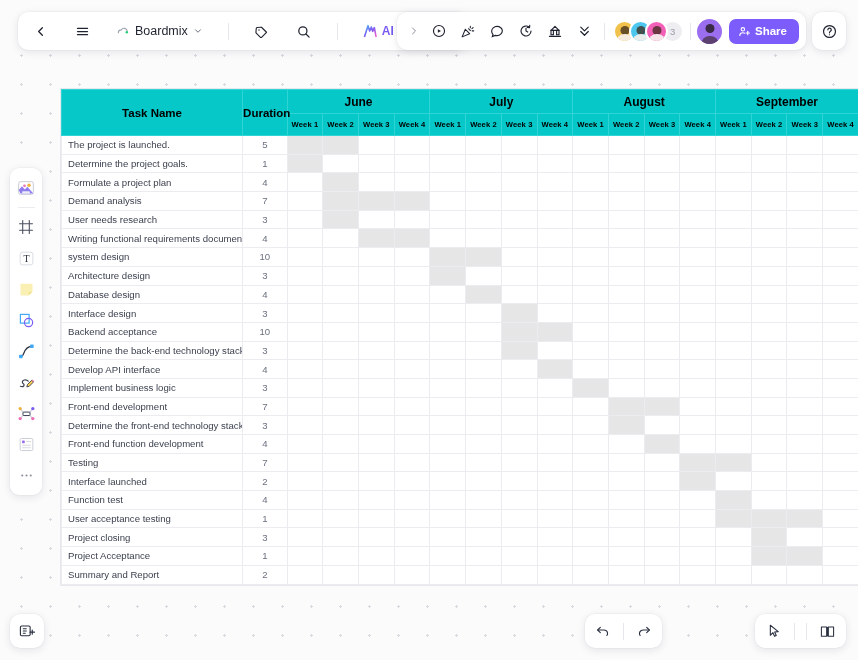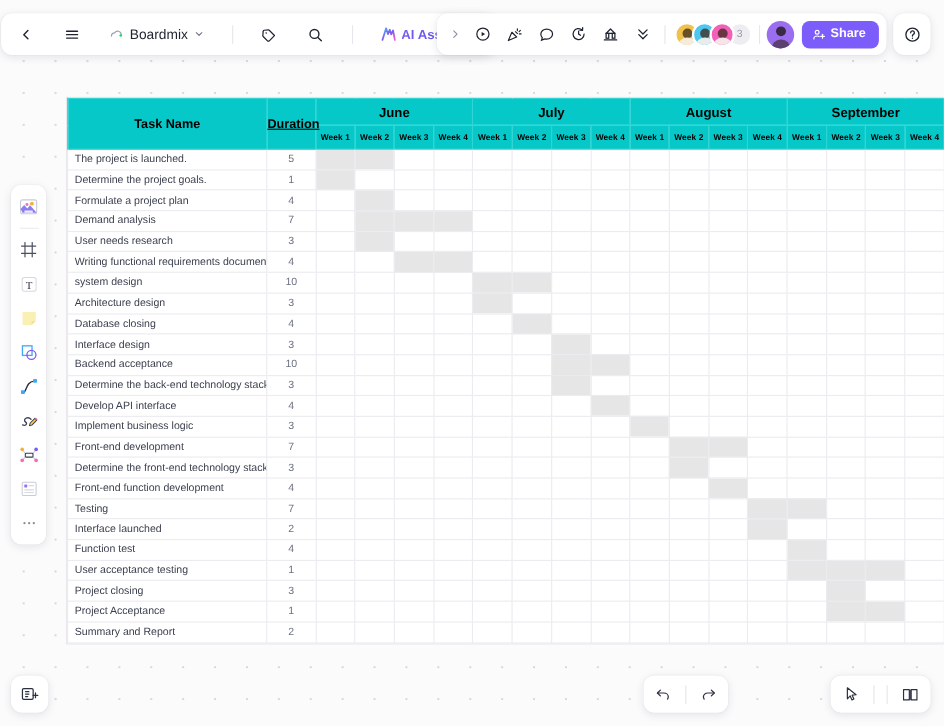--- a/index.html
+++ b/index.html
@@ -29,21 +29,21 @@
     display: flex; align-items: center;
   }
   .tb-btn {
     width: 28px; height: 28px;
     display: flex; align-items: center; justify-content: center;
     border-radius: 6px; color: #1f2330; flex: none;
   }
   .vdiv { width: 1px; height: 17px; background: #e6e6ec; flex: none; margin: 0 5px; }
 
   
-  #topleft { left: 1px; top: 12px; height: 38px; padding: 0 8px; gap: 14px; }
+  #topleft { left: 18px; top: 12px; height: 38px; padding: 0 8px; gap: 14px; }
   #doc-chip {
     display: flex; align-items: center; gap: 5px;
     padding: 3px 6px; border-radius: 6px; flex: none;
   }
   #doc-title { font-size: 12.5px; color: #1f2330; white-space: nowrap; }
   #ai-chip {
     display: flex; align-items: center; gap: 4px;
     padding: 4px 8px 4px 5px; border-radius: 7px; flex: none;
   }
   #ai-label {
@@ -123,21 +123,21 @@
   th, td { padding: 0; border: 1px solid #ececf0; }
 
   thead th {
     background: #06c8c8; color: #000000; border-color: #2fd4d4;
     font-size: 11.5px; font-weight: 700; text-align: center;
   }
   th.corner { height: 46px; }
   th.month { height: 24px; font-size: 12px; }
   th.week  { height: 22px; font-size: 7.6px; font-weight: 600; letter-spacing: .1px; }
   th.taskname { width: 179px; }
-  th.duration { width: 44px; text-decoration: underline; }
+  th.duration { width: 44px; }
   col.wk { width: 35.3px; }
 
   tbody td { height: 18.7px; }
   td.task {
     font-size: 9.6px; color: #3a3f4d; text-align: left;
     padding-left: 6px; white-space: nowrap; overflow: hidden;
   }
   td.dur { font-size: 9.6px; color: #6b7080; text-align: center; }
   td.cell { background: #fff; }
   td.cell.on { background: #e6e6e7; }
@@ -354,21 +354,21 @@
             <td class="cell"></td>
             <td class="cell"></td>
             <td class="cell"></td>
             <td class="cell"></td>
             <td class="cell"></td>
             <td class="cell"></td>
             <td class="cell"></td>
             <td class="cell"></td>
           </tr>
           <tr>
-            <td class="task">Database closing</td>
+            <td class="task">Database design</td>
             <td class="dur">4</td>
             <td class="cell"></td>
             <td class="cell"></td>
             <td class="cell"></td>
             <td class="cell"></td>
             <td class="cell"></td>
             <td class="cell on"></td>
             <td class="cell"></td>
             <td class="cell"></td>
             <td class="cell"></td>

